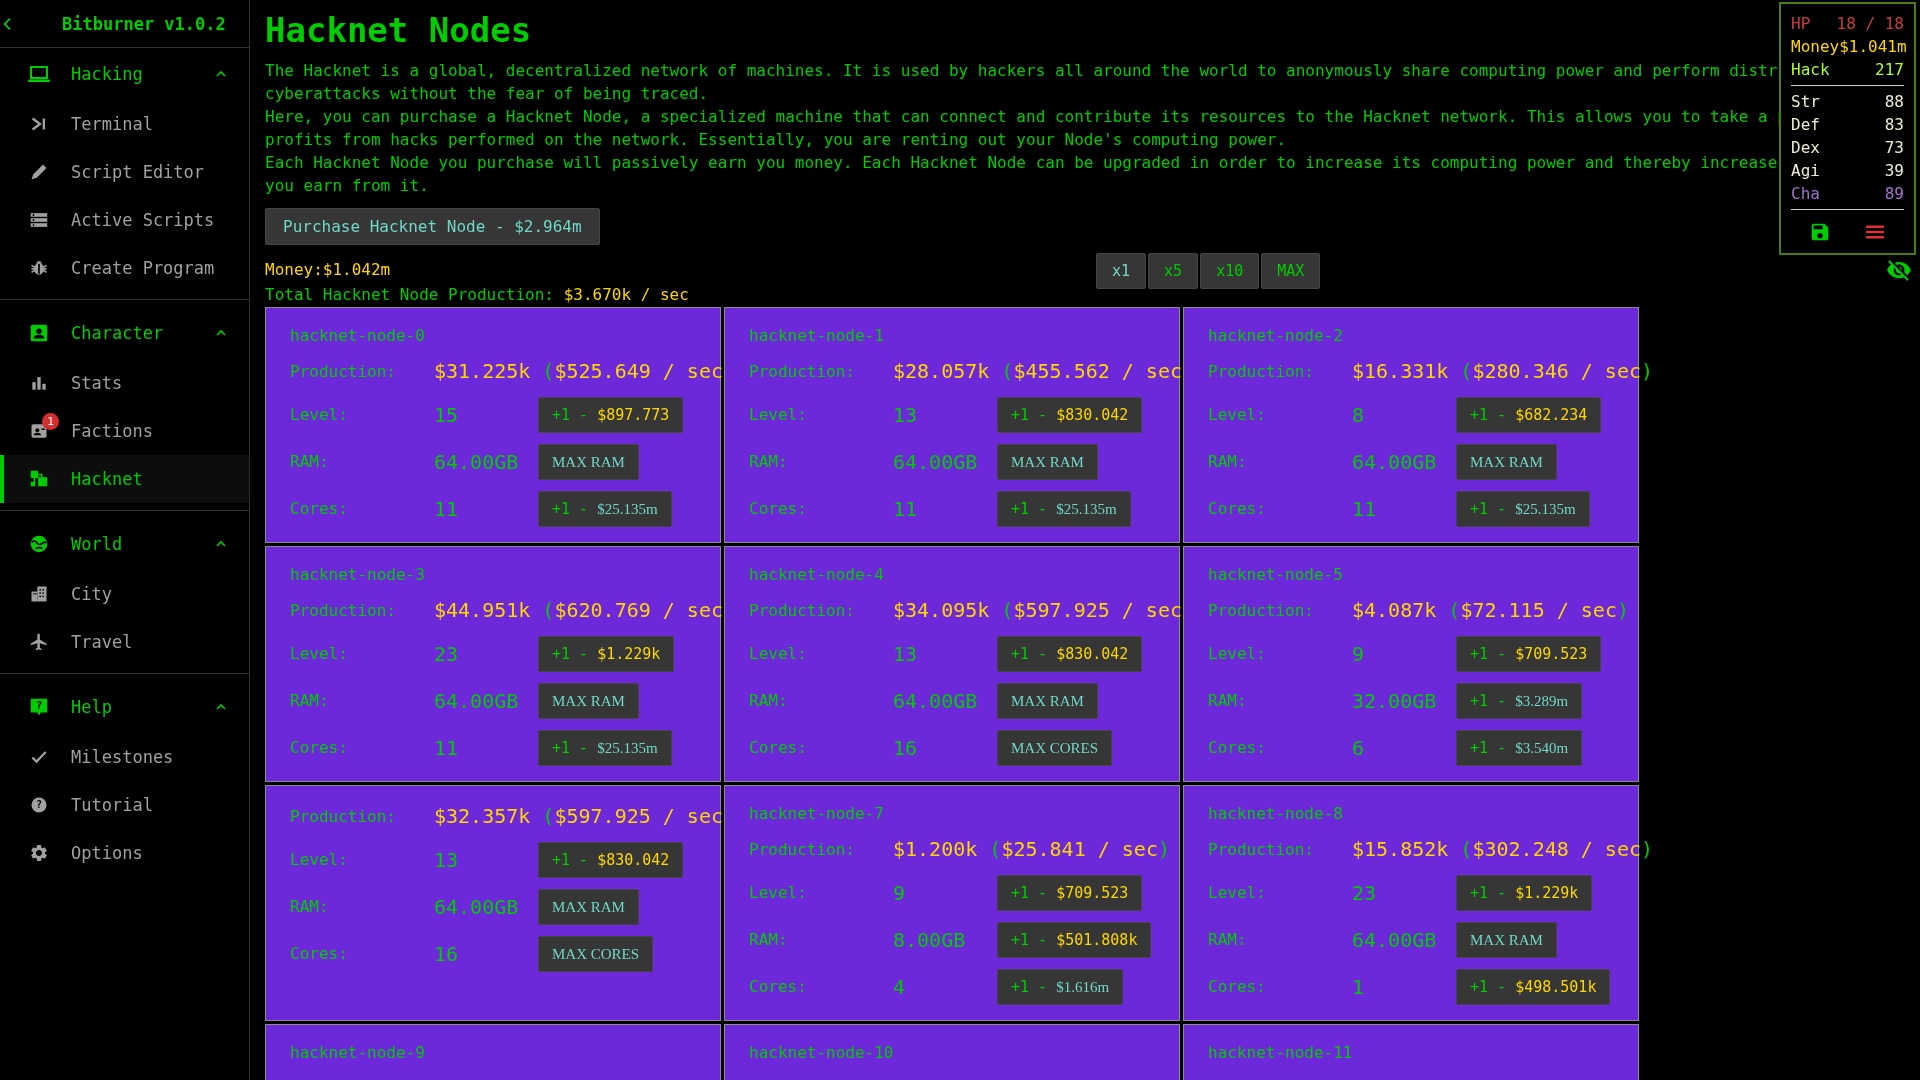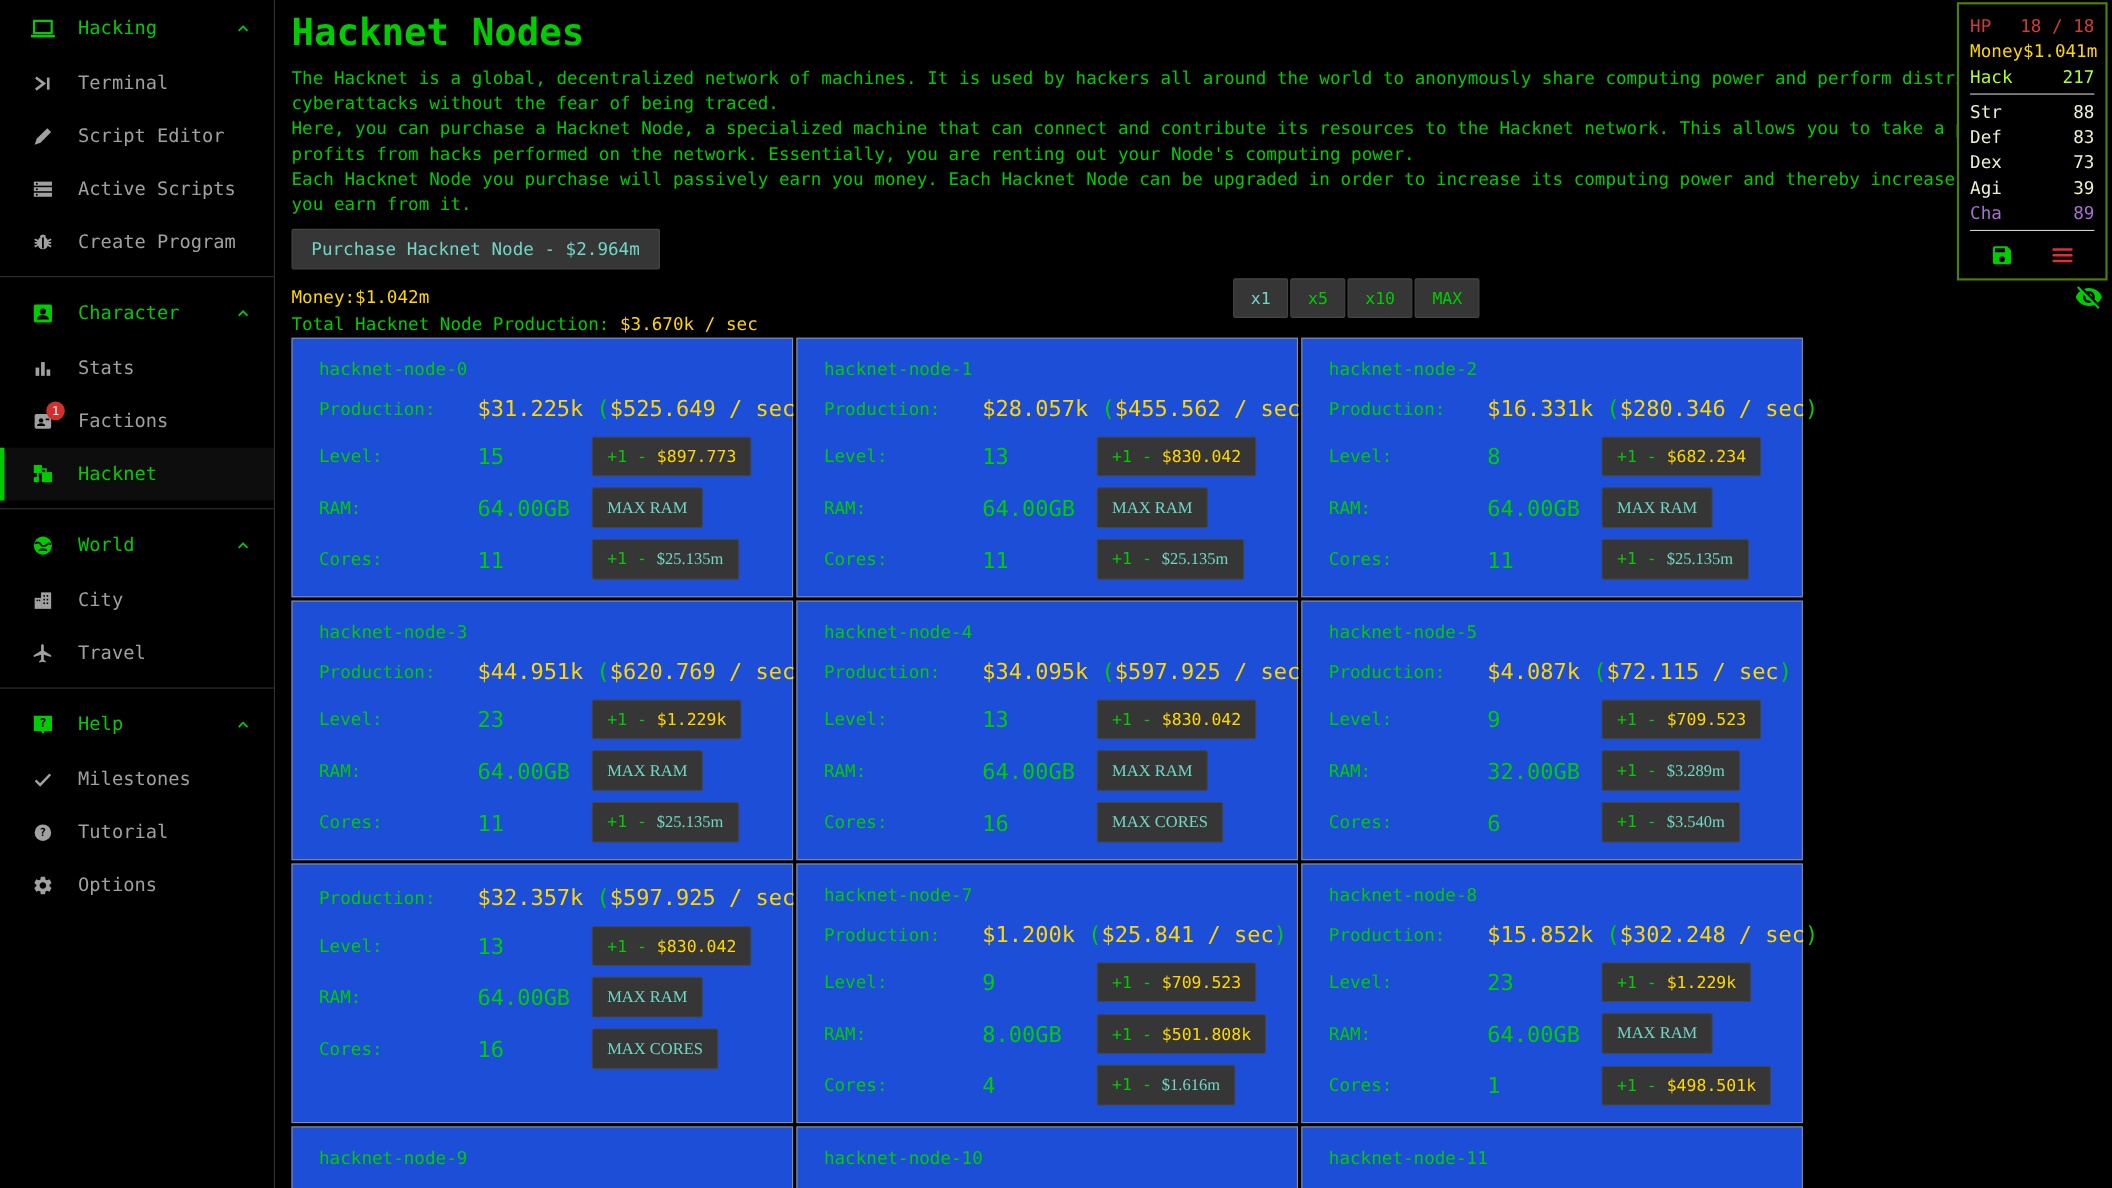--- a/index.html
+++ b/index.html
@@ -39,26 +39,26 @@
   
   .main{position:absolute;left:251px;top:0;width:1387px;height:1080px;padding:6px 0 0 14px;}
   .page-title{color:var(--green);font-size:34px;font-weight:bold;margin:4px 0 9px 0;}
   .desc{width:1645px;color:var(--green);font-size:16px;line-height:23px;}
   .desc p{margin:0;}
   .purchase-btn{margin-top:11px;display:inline-block;background:var(--btnbg);border:1px solid var(--btnborder);border-radius:2px;color:var(--teal);font-family:inherit;font-size:16px;padding:8px 17px;cursor:pointer;}
   .money-block{margin-top:15px;position:relative;width:1645px;}
   .money-line{font-size:16px;line-height:19px;color:var(--money);}
   .total-line{margin-top:6px;font-size:16px;line-height:19px;color:var(--green);}
   .total-line .money{color:var(--money);}
-  .mult-group{position:absolute;left:856px;top:-7px;display:flex;gap:2px;}
+  .mult-group{position:absolute;left:831px;top:-7px;display:flex;gap:2px;}
   .mult-btn{background:var(--btnbg);border:1px solid var(--btnborder);border-radius:2px;color:var(--green);font-family:inherit;font-size:15px;padding:8px 15px;cursor:pointer;}
   .mult-btn.selected{color:var(--teal);}
   
   .node-grid{margin-top:3px;display:grid;grid-template-columns:repeat(3,456px);gap:3px;width:1375px;}
-  .node-card{border:1px solid var(--cardborder);background:#1d4ed8;min-height:232px;padding:10px 14px 10px 24px;}
+  .node-card{border:1px solid var(--cardborder);background:#6d28d9;min-height:232px;padding:10px 14px 10px 24px;}
   .node-name{color:var(--green);font-size:16px;padding:8px 0 6px 0;}
   .node-row{display:flex;align-items:center;min-height:47px;}
   .node-row.prod{min-height:40px;}
   .node-row .lbl{width:144px;flex:none;color:var(--green);font-size:16px;}
   .node-row .val{width:104px;flex:none;color:var(--green);font-size:20px;}
   .node-row .val.wide{width:auto;}
   .upg-btn{background:var(--btnbg);border:1px solid var(--btnborder);border-radius:2px;font-family:inherit;font-size:15px;padding:8px 13px;cursor:pointer;color:var(--green);}
   .money{color:var(--money);}
   .teal{color:var(--teal);font-family:Liberation Serif, serif;}
   .green{color:var(--green);}
@@ -69,20 +69,28 @@
   .ov-combat{color:var(--combat);} .ov-cha{color:var(--cha);}
   .ov-hr{border:none;border-top:1px solid #cfcfcf;margin:4px 0;}
   .ov-icons{display:flex;justify-content:space-around;align-items:center;padding:7px 2px 6px 2px;}
   .icon-btn{background:none;border:none;padding:0;cursor:pointer;}
   .eye-toggle{position:absolute;right:8px;top:257px;background:none;border:none;padding:0;cursor:pointer;z-index:10;}
 </style>
 </head>
 <body>
 
 <div class="sidebar">
+  <div class="sb-header">
+    <span class="sb-back">
+      <svg width="16" height="16" viewBox="0 0 24 24">
+          <path d="M15 4 L7 12 L15 20" fill="none" stroke="#00cc00" stroke-width="2.6"></path>
+        </svg>
+    </span>
+    <span class="sb-title">Bitburner v1.0.2</span>
+  </div>
 
   <div class="sb-item sb-section">
     <span class="sb-icon">
       <svg width="24" height="24" viewBox="0 0 24 24" fill="#00cc00">
           <path d="M4 5h16v11H4z" fill="none" stroke="#00cc00" stroke-width="2"></path>
           <rect x="1" y="17.5" width="22" height="2.5" rx="1"></rect>
         </svg>
     </span>
     <span>Hacking</span>
     <span class="caret">

